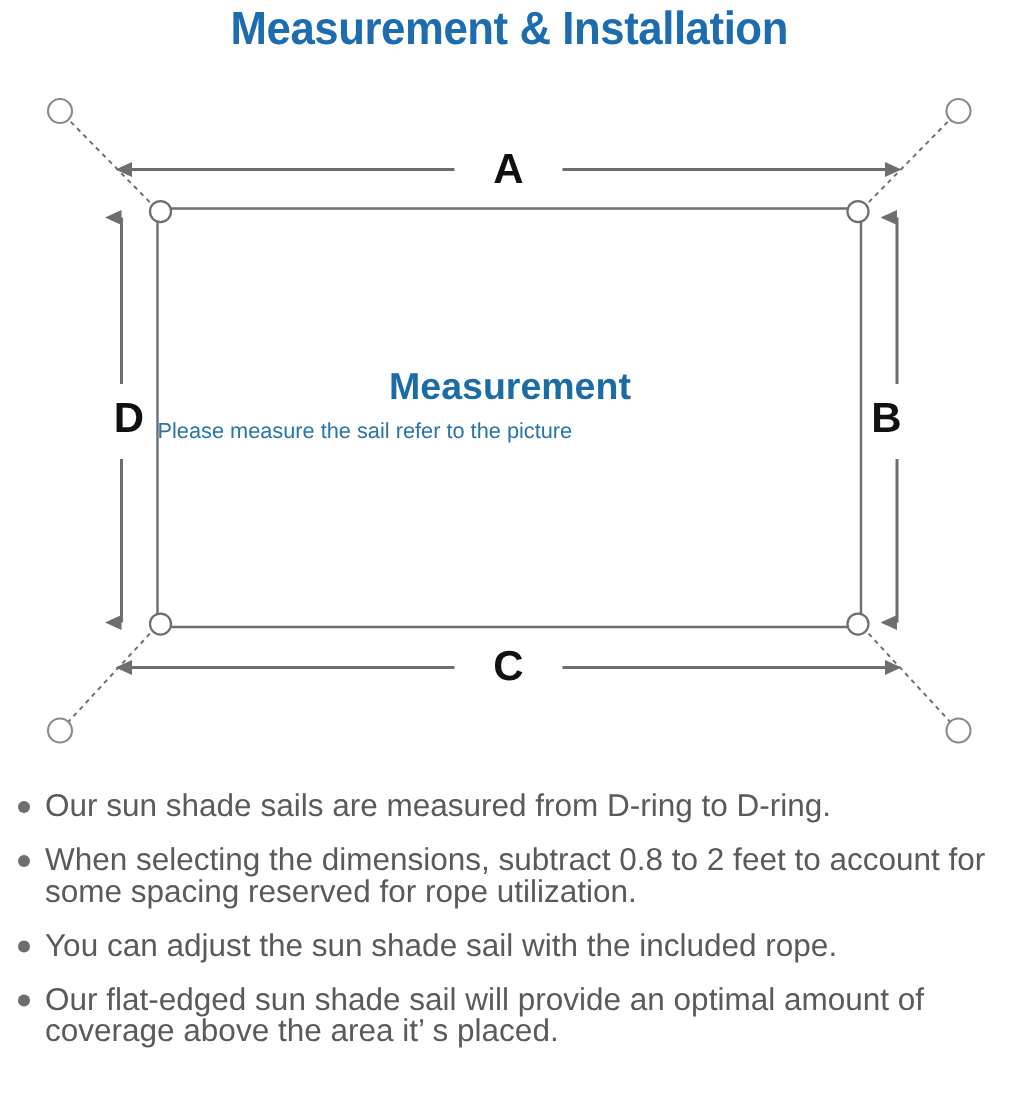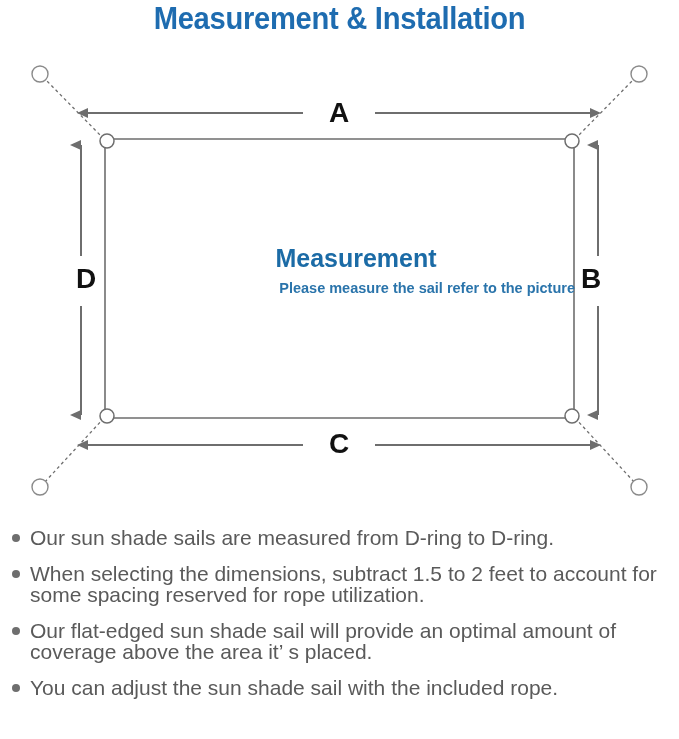--- a/index.html
+++ b/index.html
@@ -49,32 +49,30 @@
   .sail-title {
     position: absolute;
     left: 105px;
     top: 243px;
     width: 470px;
     text-align: center;
     font-size: 25px;
     font-weight: bold;
     color: #1b6ba6;
     line-height: 30px;
-    padding-left: 16px;
   }
   .sail-sub {
     position: absolute;
     left: 105px;
     top: 278px;
     width: 470px;
-    text-align: right;
+    text-align: left;
     font-size: 14.5px;
     color: #2a74ab;
     line-height: 20px;
-    font-weight: bold;
   }
 
   
   .dim-letter {
     position: absolute;
     font-size: 28px;
     font-weight: bold;
     color: #111111;
     font-family: "Liberation Sans", sans-serif;
     text-align: center;
@@ -172,25 +170,25 @@
   <div class="dim-letter dim-c">C</div>
   <div class="dim-letter dim-d">D</div>
 
   <div id="notes">
     <div class="note">
       <span class="dot"></span>
       <span>Our sun shade sails are measured from D-ring to D-ring.</span>
     </div>
     <div class="note">
       <span class="dot"></span>
-      <span>When selecting the dimensions, subtract 1.5 to 2 feet to account for some spacing reserved for rope utilization.</span>
+      <span>When selecting the dimensions, subtract 0.8 to 2 feet to account for some spacing reserved for rope utilization.</span>
+    </div>
+    <div class="note">
+      <span class="dot"></span>
+      <span>You can adjust the sun shade sail with the included rope.</span>
     </div>
     <div class="note">
       <span class="dot"></span>
       <span>Our flat-edged sun shade sail will provide an optimal amount of coverage above the area it’ s placed.</span>
-    </div>
-    <div class="note">
-      <span class="dot"></span>
-      <span>You can adjust the sun shade sail with the included rope.</span>
     </div>
   </div>
 
 </div>
 
 </body></html>

